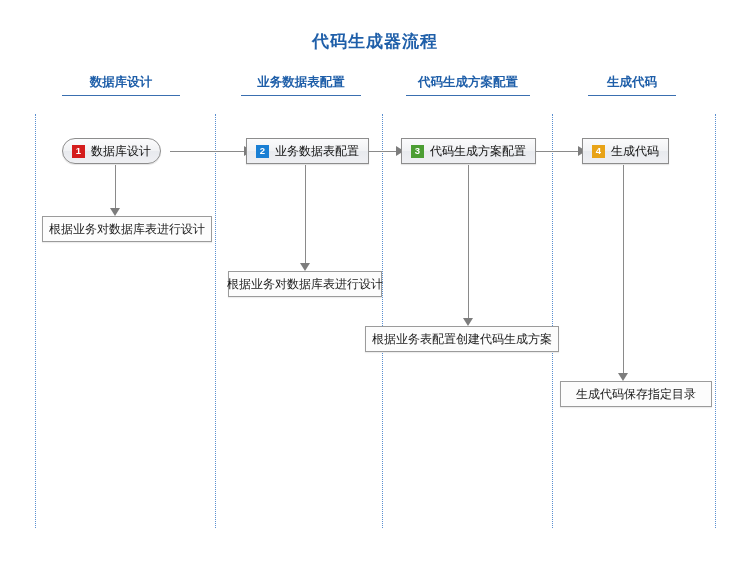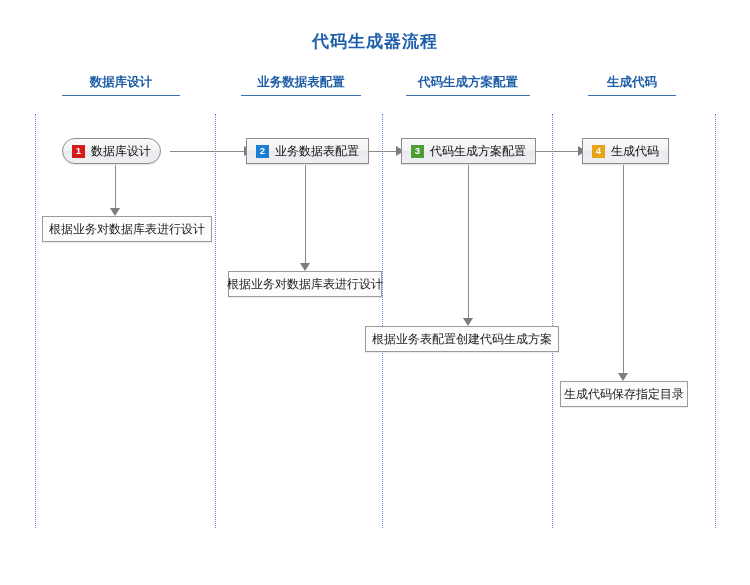--- a/index.html
+++ b/index.html
@@ -194,15 +194,15 @@
     <span class="badge" style="background:#e8a317;">4</span>
     <span class="node-label">生成代码</span>
   </div>
 
   <div class="desc-box" style="left:42px; top:216px; width:170px;">根据业务对数据库表进行设计</div>
 
   <div class="desc-box" style="left:228px; top:271px; width:154px;">根据业务对数据库表进行设计</div>
 
   <div class="desc-box" style="left:365px; top:326px; width:194px;">根据业务表配置创建代码生成方案</div>
 
-  <div class="desc-box" style="left:560px; top:381px; width:128px;">生成代码保存指定目录</div>
+  <div class="desc-box" style="left:560px; top:381px; width:152px;">生成代码保存指定目录</div>
 
 </div>
 
 </body></html>

